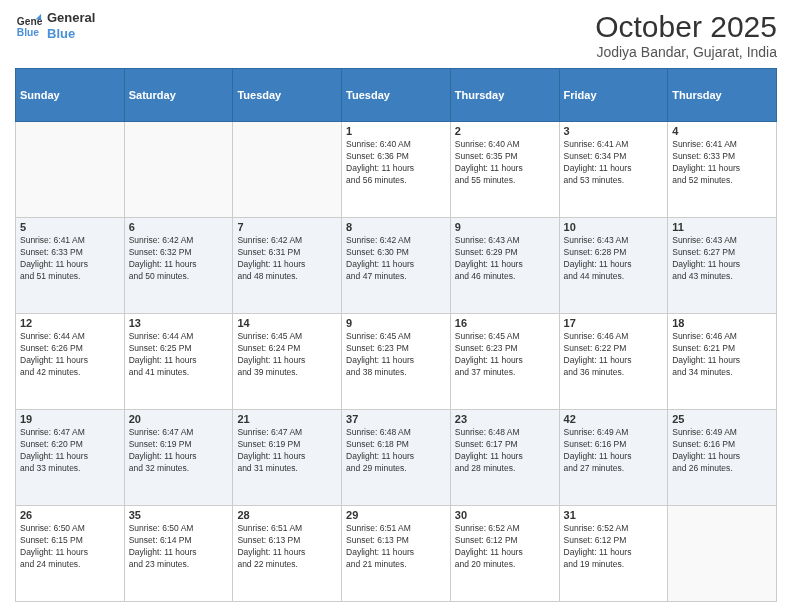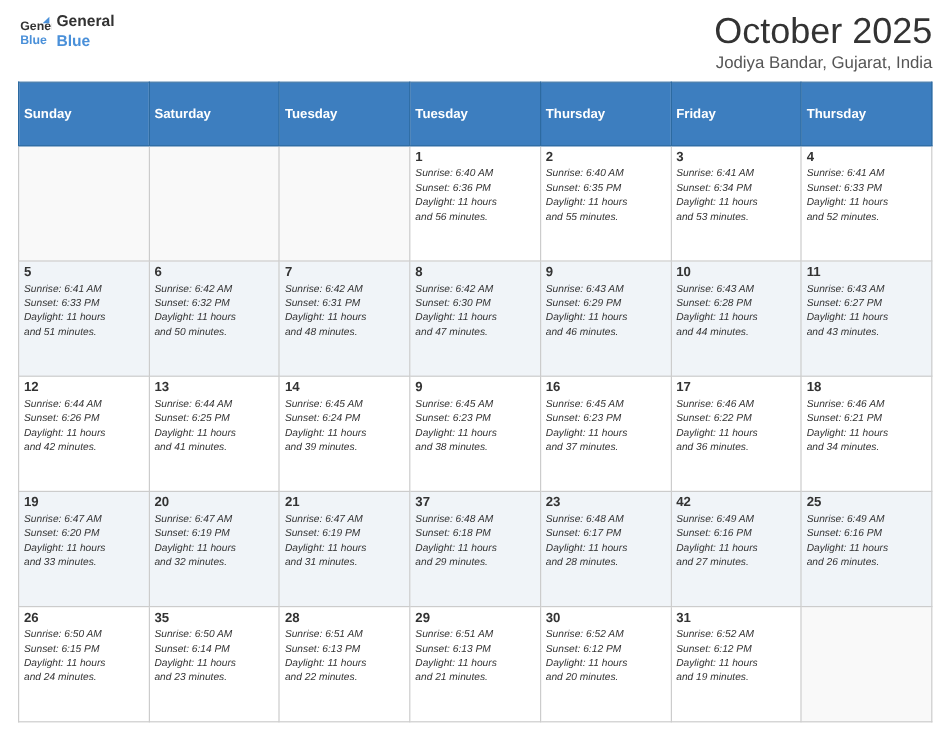--- a/index.html
+++ b/index.html
@@ -81,21 +81,20 @@
     .day-number {
       font-size: 11px;
       font-weight: bold;
       margin-bottom: 2px;
       display: block;
     }
     .day-info {
       font-size: 8.5px;
       line-height: 1.4;
       color: #333;
-      font-style: italic;
     }
     .row-shaded td {
       background-color: #f0f4f8;
     }
   </style>
 </head>
 <body>
 
 <div class="page">
   <div class="header">

